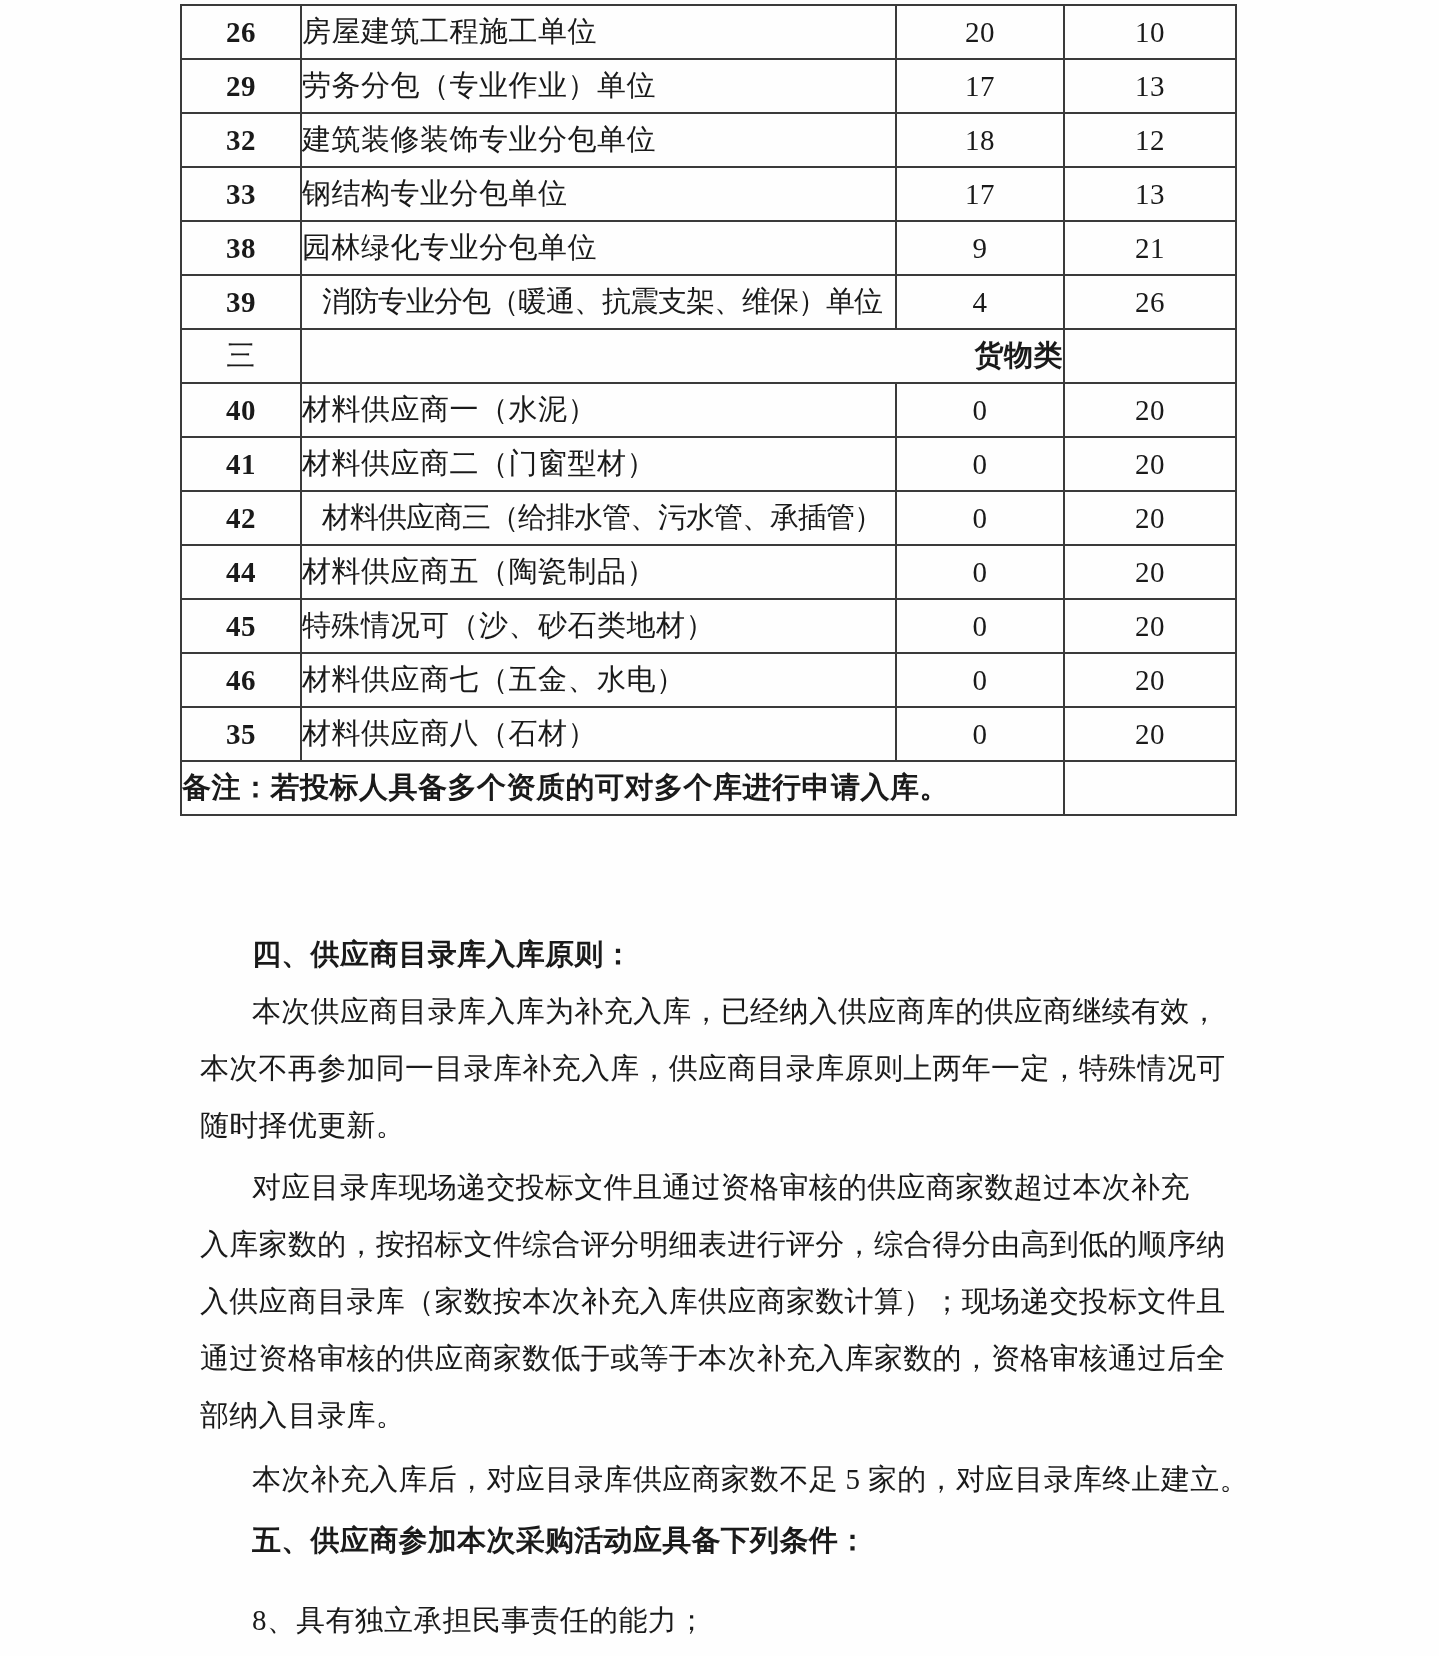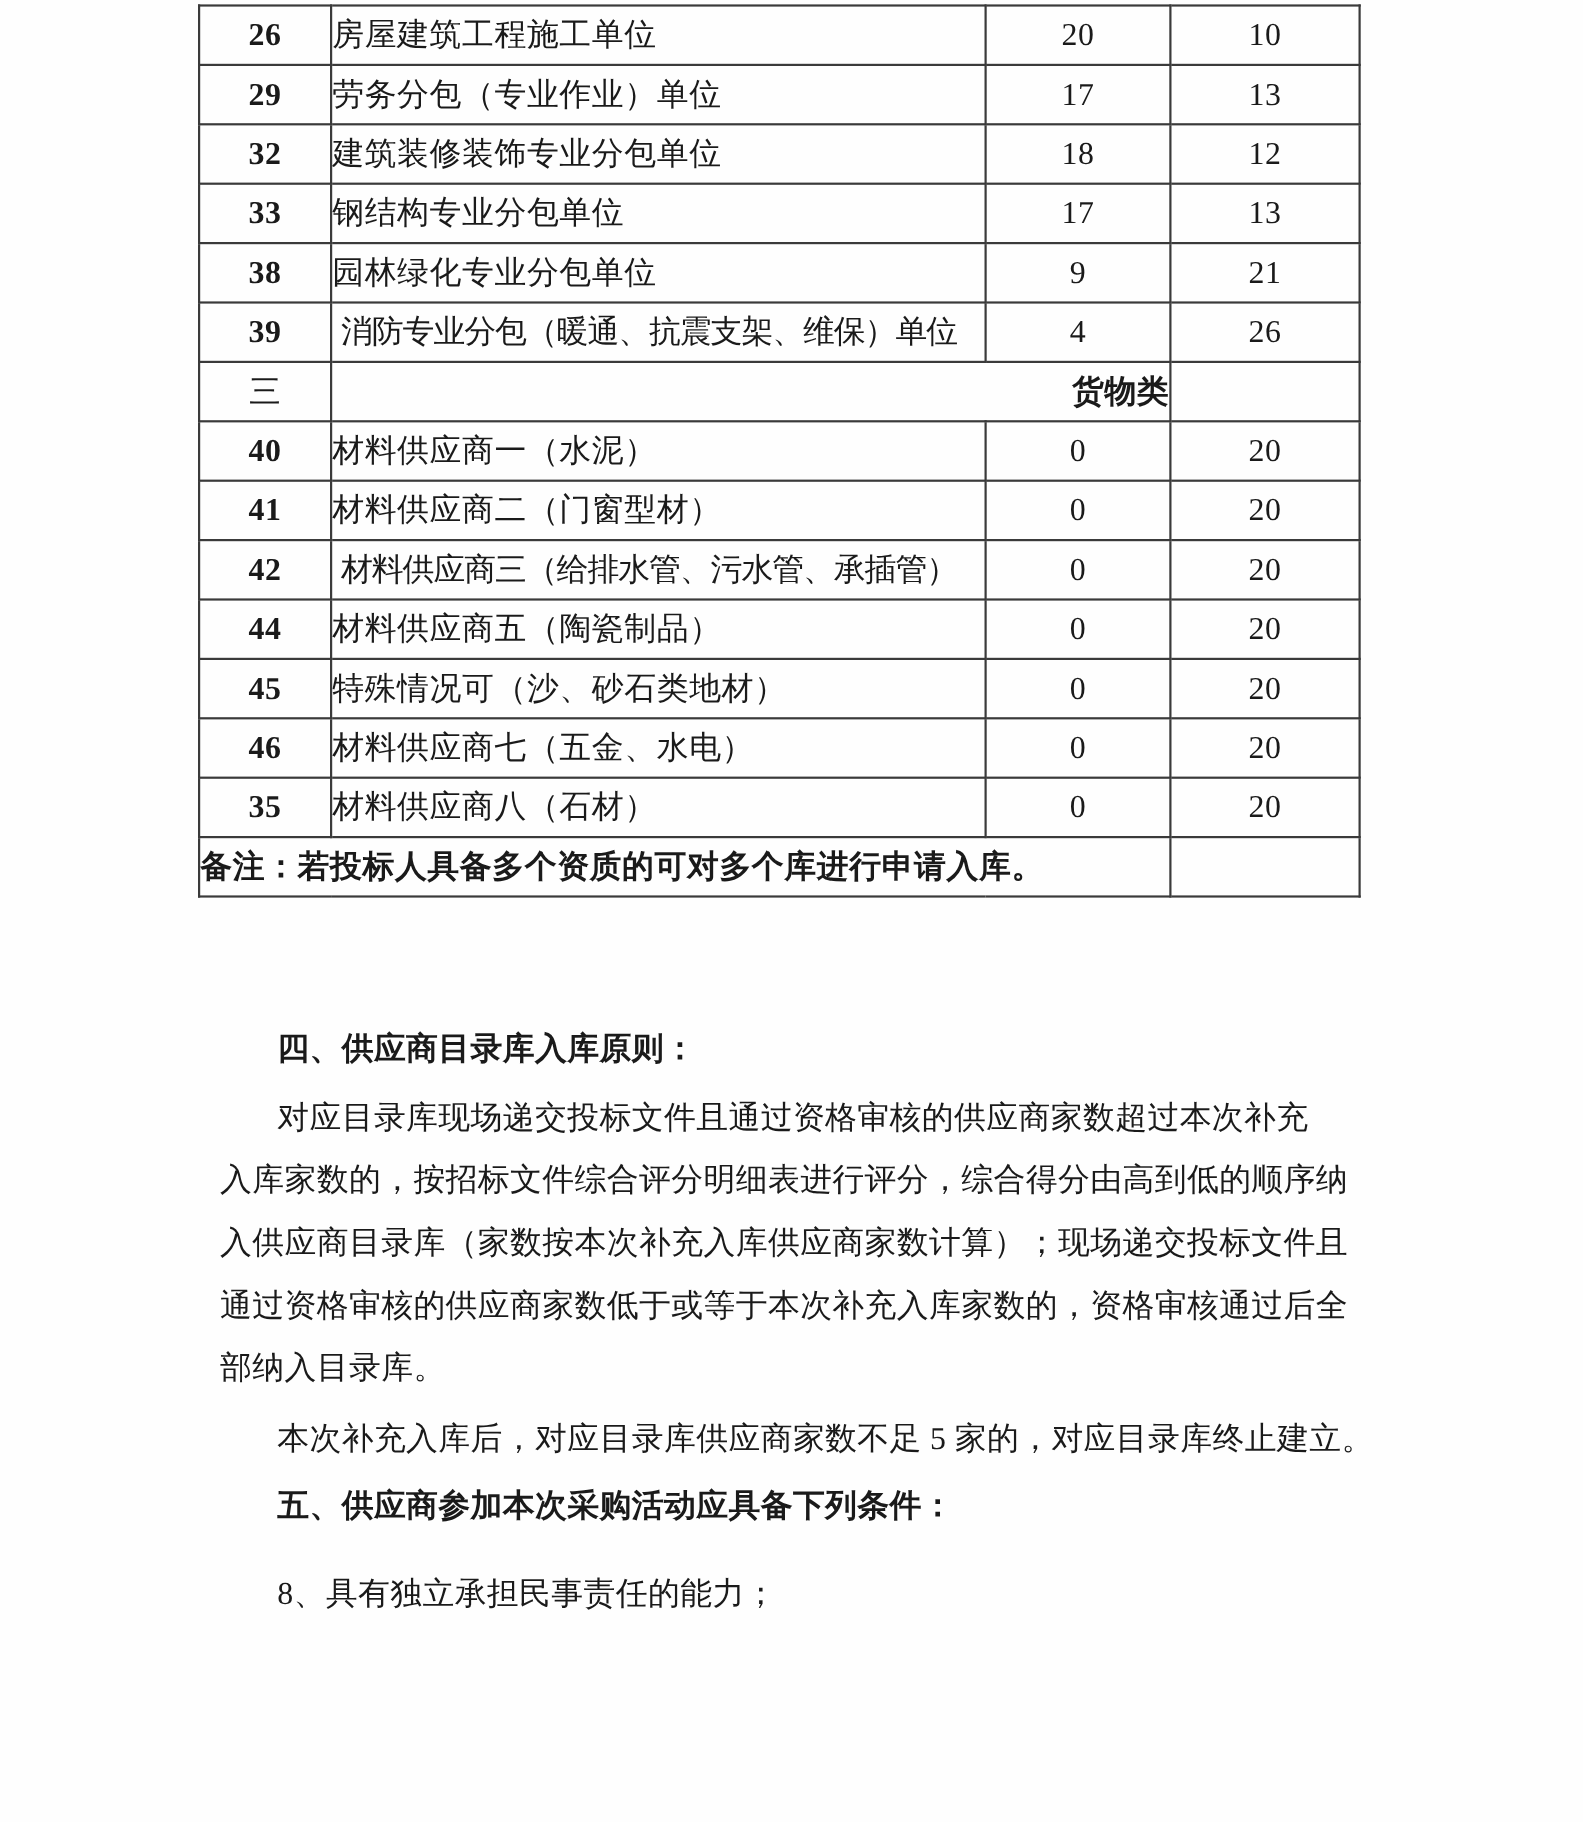--- a/index.html
+++ b/index.html
@@ -26,21 +26,21 @@
     font-size: 29px;
     letter-spacing: 0.5px;
     padding: 0;
     overflow: hidden;
     white-space: nowrap;
     vertical-align: middle;
   }
   .c-num  { text-align: center; font-weight: bold; }
   .c-num.cat-num { font-weight: normal; }
   .c-desc { text-align: left; padding-left: 60px; }
-  .c-desc.tight { padding-left: 8px; letter-spacing: -1px; }
+  .c-desc.tight { padding-left: 20px; letter-spacing: -1px; }
   .c-val  { text-align: center; }
   .c-cat  { text-align: right; font-weight: bold; }
   .note-cell { text-align: left; font-weight: bold; letter-spacing: 1px; }
 
   
   .text-block {
     position: absolute;
     left: 200px; top: 868px;
     width: 1050px;
     font-size: 29px;
@@ -153,20 +153,25 @@
   <tbody>
     <tr>
       <td class="note-cell" colspan="3">备注：若投标人具备多个资质的可对多个库进行申请入库。</td>
       <td class="c-val"></td>
     </tr>
   </tbody>
 </table>
 
 <div class="text-block">
   <div class="tline heading indent mt-h4">四、供应商目录库入库原则：</div>
+  <div>
+      <div class="tline indent">本次供应商目录库入库为补充入库，已经纳入供应商库的供应商继续有效，</div>
+      <div class="tline">本次不再参加同一目录库补充入库，供应商目录库原则上两年一定，特殊情况可</div>
+      <div class="tline">随时择优更新。</div>
+    </div>
   <div class="mt-p2">
       <div class="tline indent">对应目录库现场递交投标文件且通过资格审核的供应商家数超过本次补充</div>
       <div class="tline">入库家数的，按招标文件综合评分明细表进行评分，综合得分由高到低的顺序纳</div>
       <div class="tline">入供应商目录库（家数按本次补充入库供应商家数计算）；现场递交投标文件且</div>
       <div class="tline">通过资格审核的供应商家数低于或等于本次补充入库家数的，资格审核通过后全</div>
       <div class="tline">部纳入目录库。</div>
     </div>
   <div class="mt-p3">
       <div class="tline indent">本次补充入库后，对应目录库供应商家数不足 5 家的，对应目录库终止建立。</div>
     </div>

